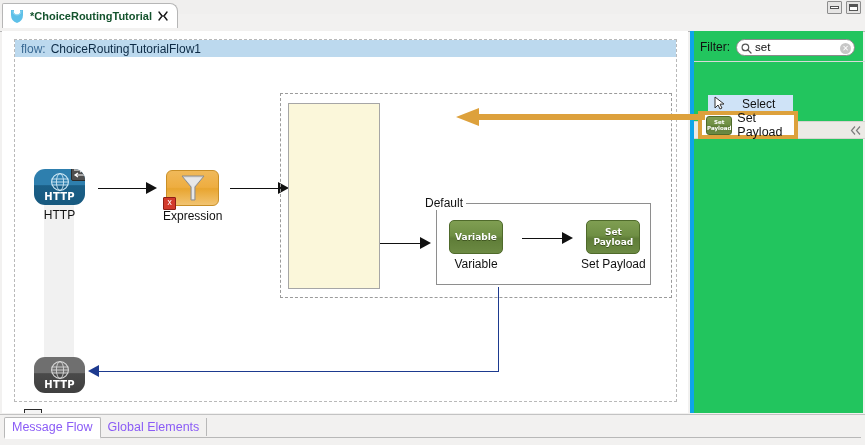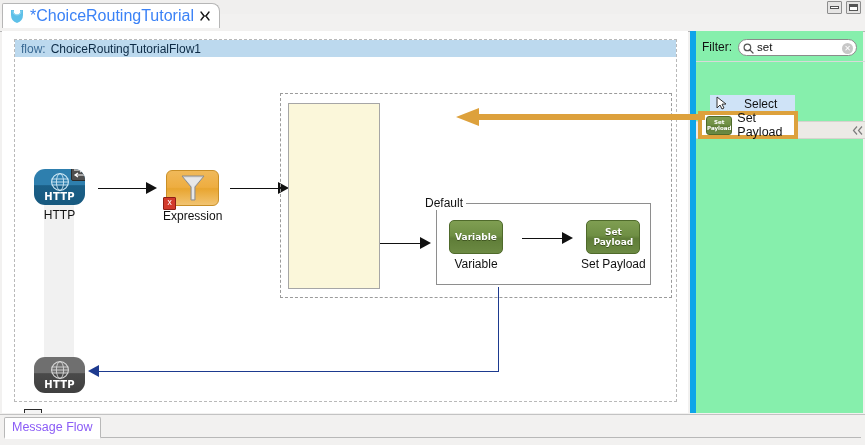--- a/index.html
+++ b/index.html
@@ -22,21 +22,21 @@
 
   
   .tabstrip{position:absolute;left:0;top:0;width:865px;height:31px;}
   .tab{
     position:absolute;left:2px;top:3px;height:25px;
     background:#ffffff;border:1px solid #b6b6b6;border-bottom:none;
     border-radius:2px 8px 0 0;
     display:flex;align-items:center;padding:0 8px 0 6px;gap:5px;
     box-sizing:border-box;
   }
-  .tab-title{font-size:16px;color:#3b82f6;white-space:nowrap;}
+  .tab-title{font-size:11px;color:#14532d;white-space:nowrap;font-weight:bold;}
   .mule-icon{width:16px;height:15px;position:relative;flex:0 0 auto;}
   .mule-icon svg{display:block;}
   .close-x{width:12px;height:12px;position:relative;flex:0 0 auto;}
   .tabrest{position:absolute;left:0;top:27px;width:865px;height:4px;border-bottom:1px solid #b6b6b6;}
 
   
   .canvas{
     position:absolute;left:2px;top:31px;width:686px;height:382px;
     background:#ffffff;overflow:hidden;
   }
@@ -109,21 +109,21 @@
   .ret-v{position:absolute;border-left:1.6px solid #1d3a8f;}
   .ret-h{position:absolute;border-top:1.6px solid #1d3a8f;}
   .ret-head{position:absolute;width:0;height:0;border-right:11px solid #1d3a8f;border-top:6px solid transparent;border-bottom:6px solid transparent;}
 
   
   .cv-scroll{position:absolute;left:20px;top:381px;width:655px;height:8px;}
   .cv-scroll .thumb{position:absolute;left:2px;top:-3px;width:16px;height:14px;background:#f4f4f4;border:1px solid #2b2b2b;}
   .cv-scroll .thumb::after{content:"";position:absolute;left:3px;bottom:2px;width:0;height:0;border-left:4px solid transparent;border-right:4px solid transparent;border-bottom:5px solid #1a1a1a;}
 
   
-  .palette{position:absolute;left:690px;top:31px;width:173px;height:382px;background:#86efac;border-left:6px solid #0ea5e9;box-sizing:border-box;}
+  .palette{position:absolute;left:690px;top:31px;width:173px;height:382px;background:#22c55e;border-left:4px solid #0ea5e9;box-sizing:border-box;}
   .filter-row{position:absolute;left:0;top:4px;width:173px;height:24px;display:flex;align-items:center;padding-left:6px;gap:6px;box-sizing:border-box;}
   .filter-label{font-size:12px;color:#111;}
   .search-box{
     position:relative;width:119px;height:17px;background:#fff;
     border:1px solid #8b8b8b;border-radius:9px;box-sizing:border-box;
     display:flex;align-items:center;padding:0 16px 0 18px;
   }
   .search-box .mag{position:absolute;left:4px;top:3px;}
   .search-val{font-size:11.5px;color:#111;line-height:15px;}
   .clear-btn{position:absolute;right:3px;top:3px;width:11px;height:11px;border-radius:50%;background:#c7c7c7;color:#fff;font-size:8px;line-height:11px;text-align:center;font-family:"DejaVu Sans",sans-serif;}
@@ -337,16 +337,17 @@
   <div class="ann-arrow">
     <svg width="250" height="22" viewBox="0 0 250 22">
       <path d="M250 8 L24 8 L24 2 L1 11 L24 20 L24 14 L250 14 Z" fill="#dda13c"></path>
     </svg>
   </div>
 
   <div class="bottom">
     <div class="btab-fill"></div>
     <div class="btabs">
       <div class="btab active">Message Flow</div>
+      <div class="btab">Global Elements</div>
     </div>
   </div>
 
 </div>
 
 </body></html>

